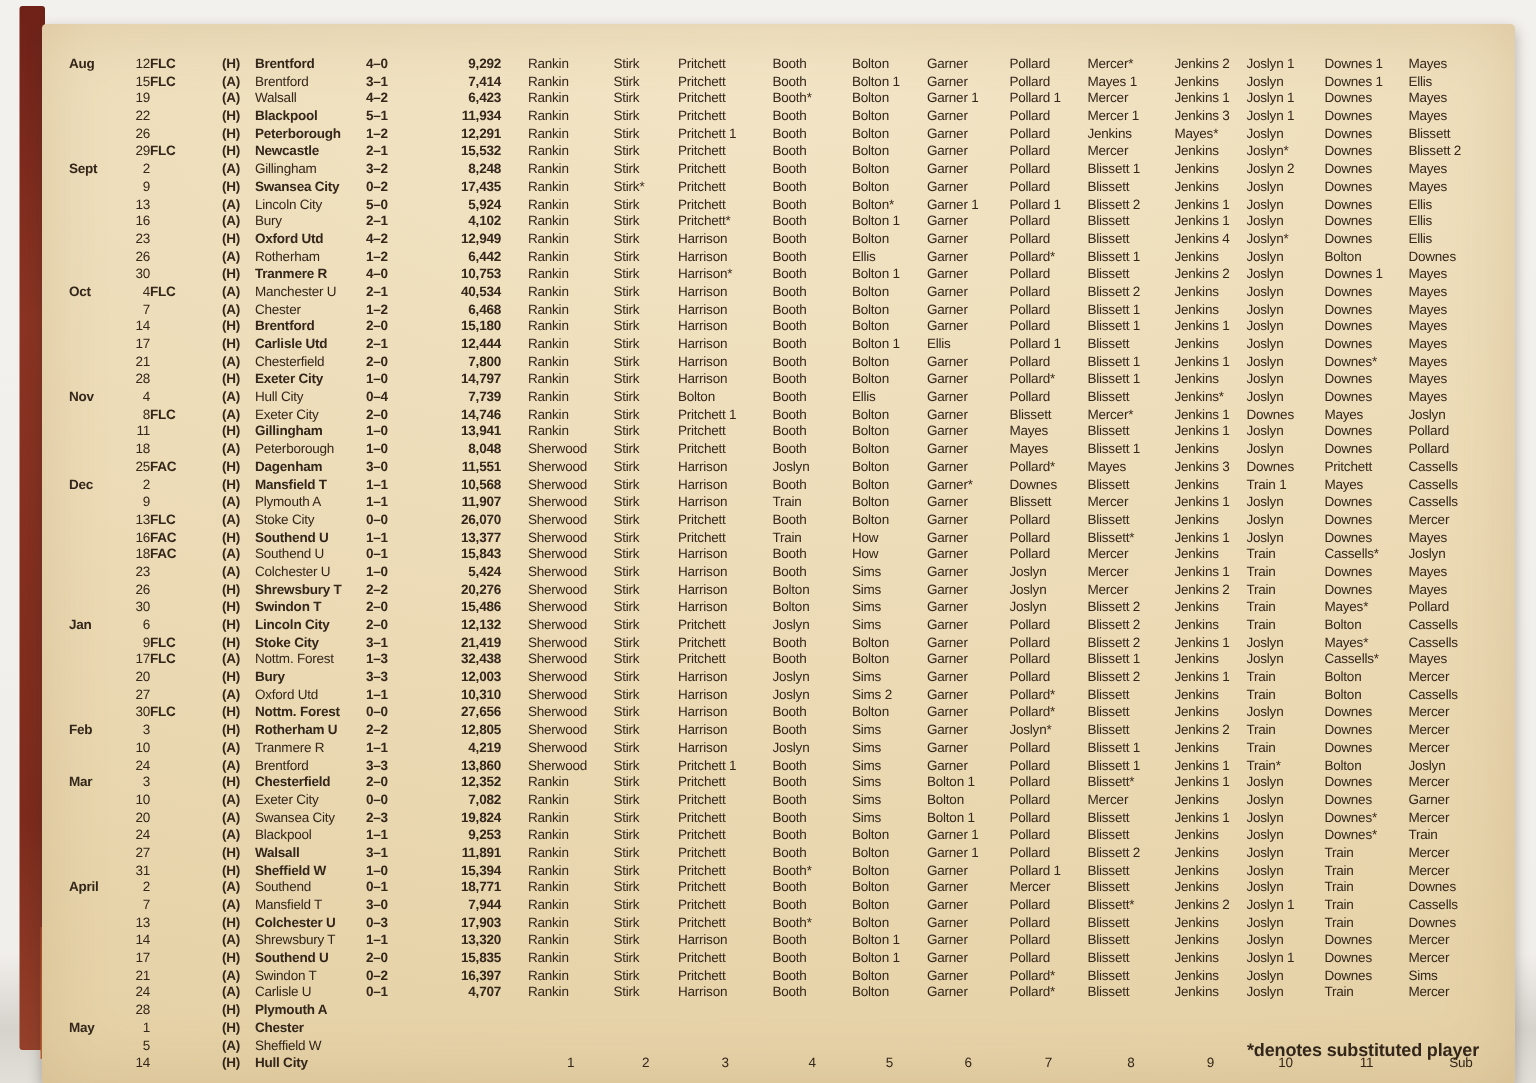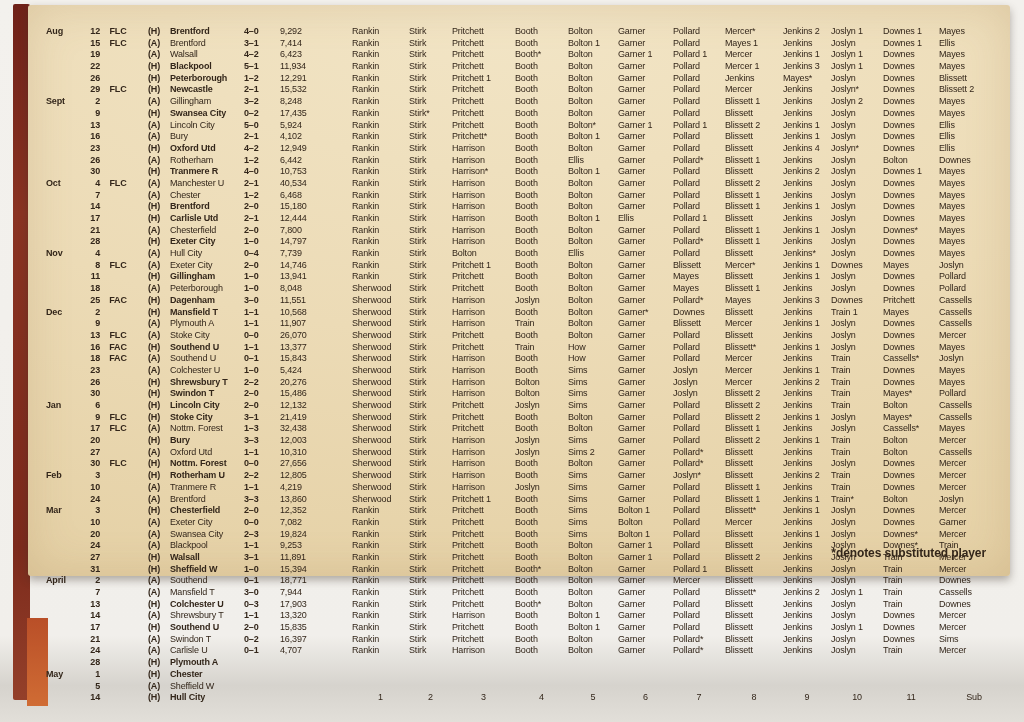--- a/index.html
+++ b/index.html
@@ -10,35 +10,35 @@
   }
   .spine{
     position:absolute;left:13px;top:4px;width:17px;height:696px;border-radius:2px;
     background:linear-gradient(180deg,#6f2118 0%,#8a3322 30%,#7c2a1c 78%,#94402a 100%);
   }
   .corner{
     position:absolute;left:27px;top:618px;width:21px;height:88px;
     background:linear-gradient(180deg,#b94f28,#d06c34);
   }
   .page{
-    position:absolute;left:28px;top:5px;width:982px;height:571px;border-radius:3px;
+    position:absolute;left:28px;top:16px;width:982px;height:707px;border-radius:3px;
     background:radial-gradient(130% 105% at 50% 0%,#f2e5c6 0%,#ecdbb6 55%,#e5d1a6 100%);
     box-shadow:0 4px 9px rgba(60,50,40,.38), inset 0 0 46px rgba(150,110,60,.20);
   }
   .table{position:absolute;left:18px;top:21px;right:4px;color:#33261a}
   .row{display:flex;height:11.7px;line-height:11.7px;font-size:9px;white-space:nowrap}
   .cell{flex:none;letter-spacing:-0.15px;overflow:visible}
   .c-month{width:34px;font-weight:bold}
-  .c-day{width:20px;text-align:right;font-weight:bold}
-  .c-comp{width:36px;text-align:center;padding-right:2px;font-weight:bold}
+  .c-day{width:20px;text-align:right;font-weight:normal}
+  .c-comp{width:36px;text-align:left;padding-right:2px;font-weight:bold}
   .c-venue{width:32px;text-align:center;font-weight:bold}
   .c-opp{width:74px}
   .c-opp.home{font-weight:bold}
   .c-score{width:36px;font-weight:bold}
-  .c-att{width:54px;font-weight:normal}
+  .c-att{width:54px;text-align:right;font-weight:bold}
   .spacer{width:18px}
   .row > :nth-child(9){width:57px}
   .row > :nth-child(10){width:43px}
   .row > :nth-child(11){width:63px}
   .row > :nth-child(12){width:53px}
   .row > :nth-child(13){width:50px}
   .row > :nth-child(14){width:55px}
   .row > :nth-child(15){width:52px}
   .row > :nth-child(16){width:58px}
   .row > :nth-child(17){width:48px}

